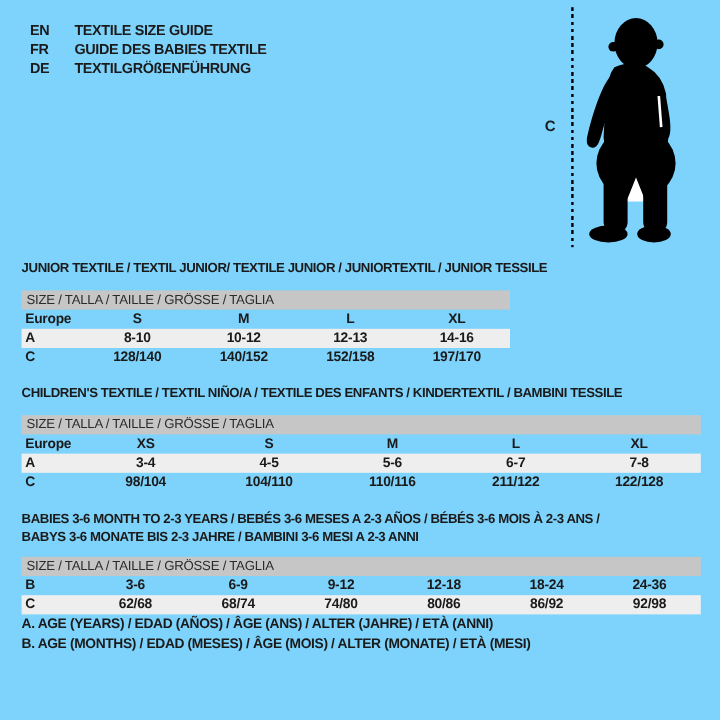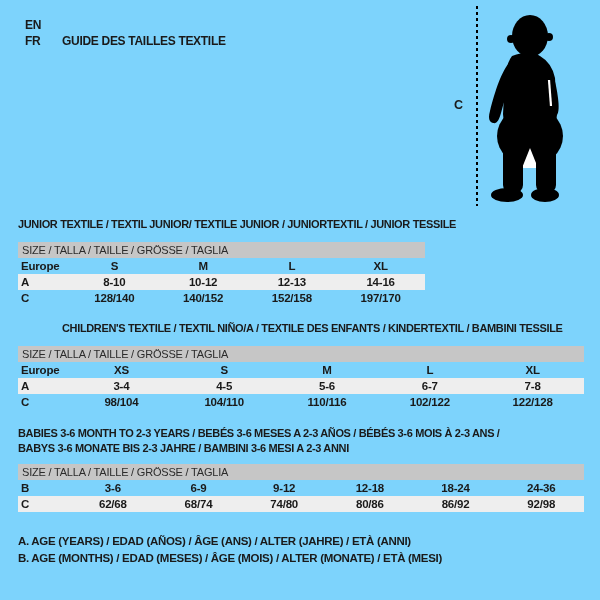--- a/index.html
+++ b/index.html
@@ -23,34 +23,39 @@
   
   .sizetable{position:absolute;}
   .tbar{height:16px;background:#c6c6c6;display:flex;align-items:center;padding-left:4px;
     font-size:11px;letter-spacing:-0.2px;color:#2b2b2b;box-sizing:border-box;}
   .trow{display:flex;height:16px;align-items:center;font-size:11.5px;letter-spacing:-0.2px;font-weight:bold;}
   .trow.striped{background:#eeeeee;}
   .cell-label{width:52px;padding-left:3px;box-sizing:border-box;}
   .cell{flex:1;text-align:center;}
 
   
-  .legend{position:absolute;left:18px;top:533px;font-weight:bold;font-size:11.5px;letter-spacing:-0.3px;line-height:17px;white-space:nowrap;}
+  .legend{position:absolute;left:18px;top:512px;font-weight:bold;font-size:11.5px;letter-spacing:-0.3px;line-height:17px;white-space:nowrap;}
 </style>
 </head>
 <body>
 
 <div class="canvas">
 
   <div class="lang">
     <div class="lang-row">
       <span class="lang-code">EN</span>
+      <span class="lang-label">TEXTILE SIZE GUIDE</span>
     </div>
     <div class="lang-row">
       <span class="lang-code">FR</span>
-      <span class="lang-label">GUIDE DES TAILLES TEXTILE</span>
+      <span class="lang-label">GUIDE DES BABIES TEXTILE</span>
+    </div>
+    <div class="lang-row">
+      <span class="lang-code">DE</span>
+      <span class="lang-label">TEXTILGRÖßENFÜHRUNG</span>
     </div>
   </div>
 
   <div class="measure-line"></div>
   <div class="c-label">C</div>
   <svg class="baby" viewBox="0 0 118 200" aria-hidden="true">
     <g fill="#000000">
       <ellipse cx="50" cy="30" rx="18" ry="21"></ellipse>
       <circle cx="31" cy="33" r="4"></circle>
       <circle cx="69" cy="31" r="4"></circle>
@@ -88,21 +93,21 @@
     </div>
     <div class="trow">
       <span class="cell-label">C</span>
       <span class="cell">128/140</span>
       <span class="cell">140/152</span>
       <span class="cell">152/158</span>
       <span class="cell">197/170</span>
     </div>
   </div>
 
-  <div class="sec-title" style="left:18px;top:321px;margin-left:44px;">CHILDREN'S TEXTILE / TEXTIL NIÑO/A / TEXTILE DES ENFANTS / KINDERTEXTIL / BAMBINI TESSILE</div>
+  <div class="sec-title" style="left:18px;top:321px;">CHILDREN'S TEXTILE / TEXTIL NIÑO/A / TEXTILE DES ENFANTS / KINDERTEXTIL / BAMBINI TESSILE</div>
   <div class="sizetable" style="left:18px;top:346px;width:566px;">
     <div class="tbar">SIZE / TALLA / TAILLE / GRÖSSE / TAGLIA</div>
     <div class="trow">
       <span class="cell-label">Europe</span>
       <span class="cell">XS</span>
       <span class="cell">S</span>
       <span class="cell">M</span>
       <span class="cell">L</span>
       <span class="cell">XL</span>
     </div>
@@ -112,21 +117,21 @@
       <span class="cell">4-5</span>
       <span class="cell">5-6</span>
       <span class="cell">6-7</span>
       <span class="cell">7-8</span>
     </div>
     <div class="trow">
       <span class="cell-label">C</span>
       <span class="cell">98/104</span>
       <span class="cell">104/110</span>
       <span class="cell">110/116</span>
-      <span class="cell">102/122</span>
+      <span class="cell">211/122</span>
       <span class="cell">122/128</span>
     </div>
   </div>
 
   <div class="sec-title" style="left:18px;top:426px;">
     <div>BABIES 3-6 MONTH TO 2-3 YEARS / BEBÉS 3-6 MESES A 2-3 AÑOS / BÉBÉS 3-6 MOIS À 2-3 ANS /</div>
     <div>BABYS 3-6 MONATE BIS 2-3 JAHRE / BAMBINI 3-6 MESI A 2-3 ANNI</div>
   </div>
   <div class="sizetable" style="left:18px;top:464px;width:566px;">
     <div class="tbar">SIZE / TALLA / TAILLE / GRÖSSE / TAGLIA</div>

